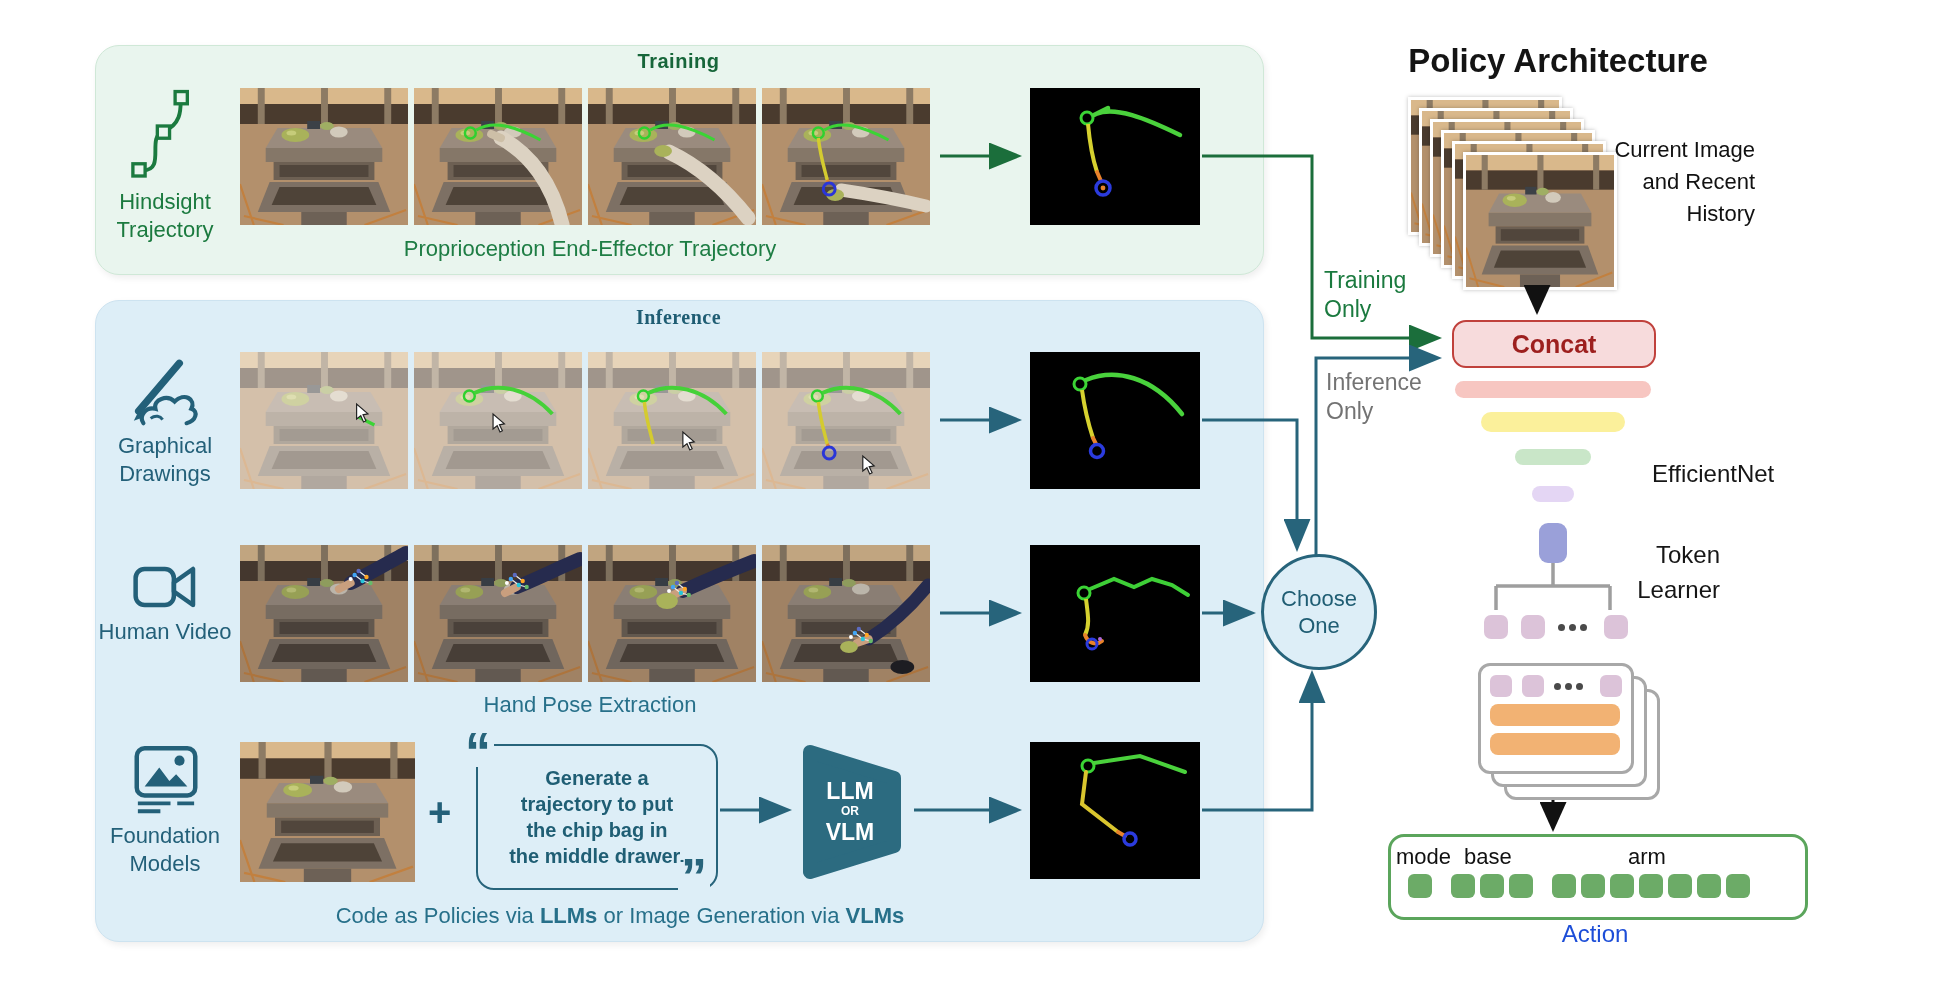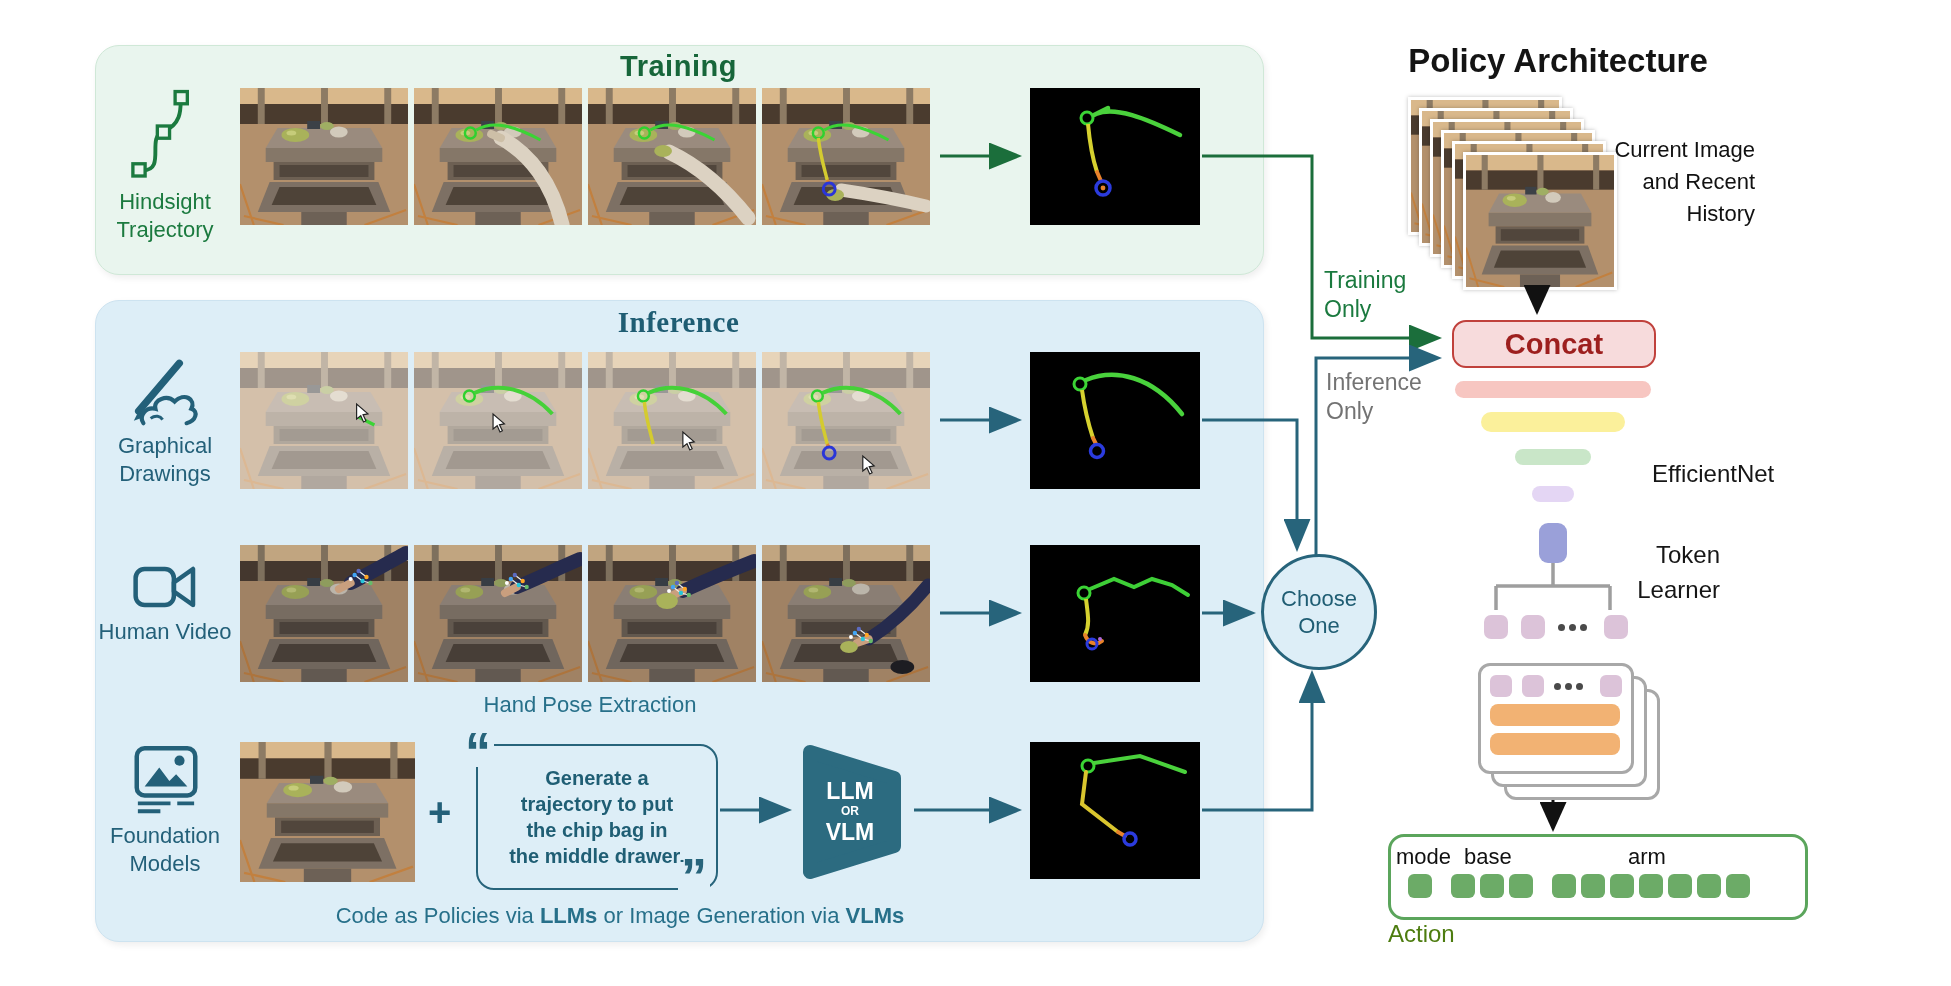--- a/index.html
+++ b/index.html
@@ -2,21 +2,21 @@
 <html><head>
 <meta charset="utf-8">
 <style>
   html,body{margin:0;padding:0;background:#fff;}
   .canvas{position:relative;width:1951px;height:986px;background:#ffffff;
           font-family:"Liberation Sans",sans-serif;overflow:hidden;}
   
   .panel{position:absolute;border-radius:24px;box-shadow:2px 3px 7px rgba(0,0,0,.07);}
   .panel.training{left:95px;top:45px;width:1167px;height:228px;background:#e9f5ee;border:1.5px solid #cfe8d7;}
   .panel.inference{left:95px;top:300px;width:1167px;height:640px;background:#ddeef7;border:1.5px solid #cde3f0;}
-  .panel-title{position:absolute;text-align:center;font-weight:bold;font-size:29px;letter-spacing:.5px;z-index:3;}
+  .panel-title{position:absolute;text-align:center;font-weight:bold;font-size:20px;letter-spacing:.5px;z-index:3;}
   .panel-title.green{color:#17663a;}
   .panel-title.teal{color:#1f5d73;}
   
   .row-label{position:absolute;width:150px;text-align:center;font-size:22px;line-height:1.25;z-index:3;}
   .row-label.green{color:#1b7a3f;}
   .row-label.teal{color:#236079;}
   .row-icon{position:absolute;z-index:3;}
   
   .photo{position:absolute;width:168px;height:137px;overflow:hidden;z-index:3;background:#b3906c;}
   .blackbox{position:absolute;width:170px;height:137px;background:#000;z-index:3;}
@@ -46,41 +46,41 @@
   .choose-circle span{width:82px;}
   
   .policy-title{position:absolute;left:1358px;top:42px;width:400px;text-align:center;
                 font-size:33px;font-weight:bold;color:#141414;z-index:3;}
   .stack-frame{position:absolute;width:148px;height:132px;background:#b3906c;border:3px solid #fff;
                box-shadow:0 0 4px rgba(0,0,0,.25);overflow:hidden;z-index:3;}
   .stack-label{position:absolute;left:1595px;top:98px;width:160px;text-align:right;font-size:22px;
                color:#111;line-height:1.45;z-index:3;margin-top:36px;}
   .concat{position:absolute;left:1452px;top:320px;width:200px;height:44px;background:#f7dbdc;
           border:2px solid #c0413c;border-radius:14px;display:flex;align-items:center;justify-content:center;
-          font-size:29px;font-weight:bold;color:#9d1f1e;z-index:3;}
+          font-size:25px;font-weight:bold;color:#9d1f1e;z-index:3;}
   .bar{position:absolute;z-index:3;}
   .net-label{position:absolute;font-size:24px;color:#161616;z-index:3;}
   .tok-row{position:absolute;left:1484px;top:615px;display:flex;align-items:center;z-index:3;}
   .psq{width:24px;height:24px;border-radius:7px;background:#dcc3d9;}
   .tok-row .psq{margin-right:13px;}
   .dots{display:flex;align-items:center;margin-right:13px;}
   .dots i{width:7px;height:7px;border-radius:50%;background:#4a4a4a;margin-right:4px;}
   .card{position:absolute;width:150px;height:105px;background:#fff;border:3px solid #a8a8a8;border-radius:12px;z-index:3;}
   .card-inner{position:absolute;left:9px;top:9px;right:9px;}
   .card-row{display:flex;align-items:center;}
   .card-row .psq{width:22px;height:22px;border-radius:6px;margin-right:10px;}
   .obar{width:130px;height:22px;border-radius:8px;background:#f2b273;margin-top:7px;}
   .action-box{position:absolute;left:1388px;top:834px;width:414px;height:80px;background:#fff;
               border:3px solid #5ba55c;border-radius:16px;z-index:3;}
   .action-label{position:absolute;font-size:22px;color:#111;z-index:4;}
   .asq-row{position:absolute;left:1408px;top:874px;display:flex;z-index:4;}
   .asq-group{display:flex;margin-right:14px;}
   .asq{width:24px;height:24px;border-radius:6px;background:#6cab67;margin-right:5px;}
-  .action-caption{position:absolute;left:1388px;top:920px;width:414px;text-align:left;
-                  font-size:24px;color:#4d7c0f;z-index:3;}
+  .action-caption{position:absolute;left:1388px;top:920px;width:414px;text-align:center;
+                  font-size:24px;color:#1d4ed8;z-index:3;}
   .overlay{position:absolute;left:0;top:0;z-index:5;pointer-events:none;}
 </style>
 </head>
 <body>
 
 <div class="canvas">
 
   <div class="panel training"></div>
   <div class="panel-title green" style="left:95px;top:50px;width:1167px;">Training</div>
 
@@ -197,20 +197,21 @@
   <div class="blackbox" style="left:1030px;top:88px;">
     <svg viewBox="0 0 170 137" width="100%" height="100%">
       <circle cx="57" cy="30" r="6" stroke="#3bd435" stroke-width="3" fill="none"></circle>
       <path d="M150 47 C115 30 85 18 66 26 M78 20 L64 27" stroke="#4ad13c" stroke-width="4.5" fill="none" stroke-linecap="round"></path>
       <path d="M58 36 C60 58 63 72 67 84" stroke="#d6d12f" stroke-width="4" fill="none"></path>
       <path d="M67 84 L71 93" stroke="#e8822a" stroke-width="4" stroke-linecap="round"></path>
       <circle cx="73" cy="100" r="7" stroke="#2b3bdd" stroke-width="3.5" fill="none"></circle>
       <circle cx="73" cy="100" r="2.4" fill="#e8822a"></circle>
     </svg>
   </div>
+  <div class="caption green" style="left:240px;top:236px;width:700px;">Proprioception End-Effector Trajectory</div>
 
   <div class="panel inference"></div>
   <div class="panel-title teal" style="left:95px;top:306px;width:1167px;font-family:Liberation Serif, serif;">Inference</div>
 
   <div class="row-icon" style="left:126px;top:356px;">
     <svg width="78" height="72" viewBox="0 0 64 60">
       <path d="M10 46 L44 6" stroke="#236079" stroke-width="6" stroke-linecap="round"></path>
       <path d="M10 46 L6 54 L14 51 Z" fill="#236079"></path>
       <path d="M14 56 C10 50 16 42 24 44 C22 36 34 32 40 38 C48 30 58 36 54 44 C60 46 58 54 50 56" stroke="#236079" stroke-width="3.5" fill="none" stroke-linecap="round"></path>
       <path d="M20 52 C24 49 28 50 30 53" stroke="#236079" stroke-width="2.5" fill="none"></path>

